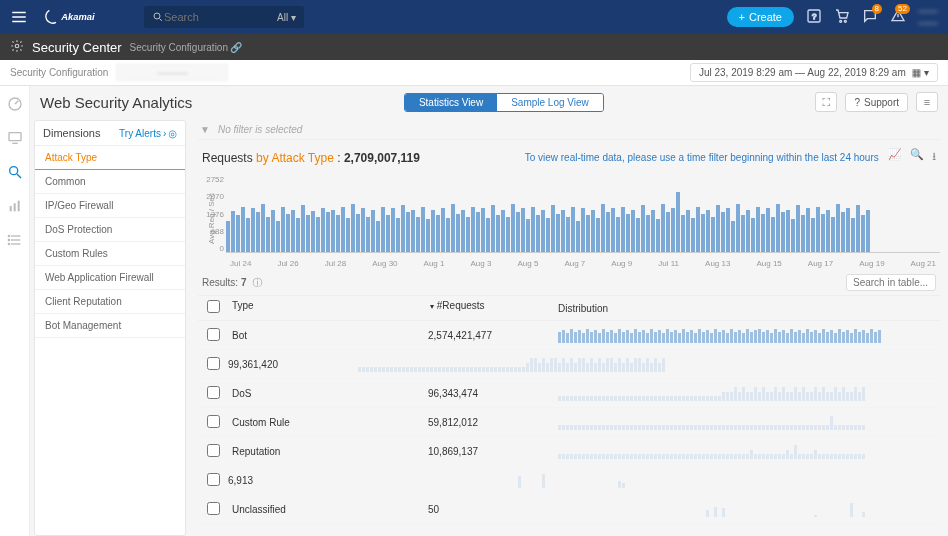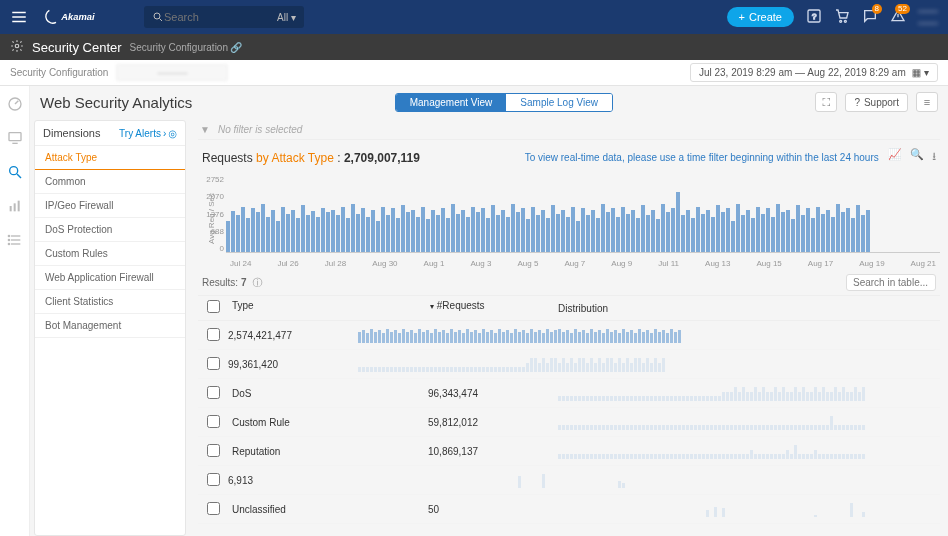--- a/index.html
+++ b/index.html
@@ -172,21 +172,21 @@
           <circle cx="3" cy="12" r="1"></circle>
           <circle cx="3" cy="18" r="1"></circle>
         </svg></span>
   </div>
 
   <div class="content">
 
     <div class="page-header">
       <span class="page-title">Web Security Analytics</span>
       <div class="view-toggle">
-        <div class="vt active">Management View</div>
+        <div class="vt active">Statistics View</div>
         <div class="vt inactive">Sample Log View</div>
       </div>
       <div class="header-controls">
         <span class="icon-btn">⛶</span>
         <button class="ctrl-btn">
             <span>?</span> 
             <span>Support</span>
           </button>
         <span class="icon-btn">≡</span>
       </div>
@@ -203,21 +203,21 @@
               <span>◎</span>
             </span>
         </div>
         <div class="dim-list" id="dim-list">
             <div class="dim-item active">Attack Type</div>
             <div class="dim-item">Common</div>
             <div class="dim-item">IP/Geo Firewall</div>
             <div class="dim-item">DoS Protection</div>
             <div class="dim-item">Custom Rules</div>
             <div class="dim-item">Web Application Firewall</div>
-            <div class="dim-item">Client Statistics</div>
+            <div class="dim-item">Client Reputation</div>
             <div class="dim-item">Bot Management</div>
           </div>
       </div>
 
       <div class="chart-area">
         <div class="filter-row">
           <span>▼</span>
           <span style="font-style:italic;">No filter is selected</span>
         </div>
         <div class="req-line">
@@ -399,20 +399,21 @@
         <div class="table">
           <div class="thead">
             <div class="col-check"><input type="checkbox" style=""></div>
             <div class="col-type">Type</div>
             <div class="col-req"><span class="sort-caret">▾</span> <span>#Requests</span></div>
             <div class="col-dist" style="align-items:center;">Distribution</div>
           </div>
           <div id="table-body">
               <div class="tr">
                 <div class="col-check"><input type="checkbox" style=""></div>
+                <div class="col-type">Bot</div>
                 <div class="col-req">2,574,421,477</div>
                 <div class="col-dist">
                   <div class="mb" style="height: 11.2px;"></div>
                   <div class="mb" style="height: 12.6px;"></div>
                   <div class="mb" style="height: 9.8px;"></div>
                   <div class="mb" style="height: 14px;"></div>
                   <div class="mb" style="height: 11.2px;"></div>
                   <div class="mb" style="height: 12.6px;"></div>
                   <div class="mb" style="height: 9.8px;"></div>
                   <div class="mb" style="height: 14px;"></div>

